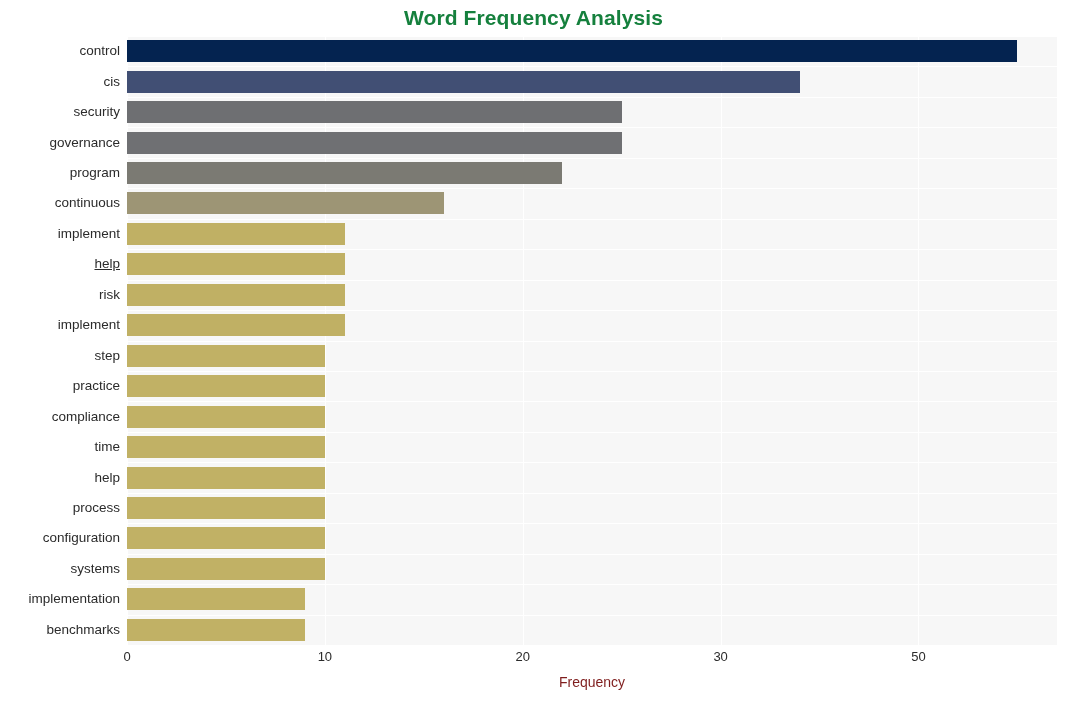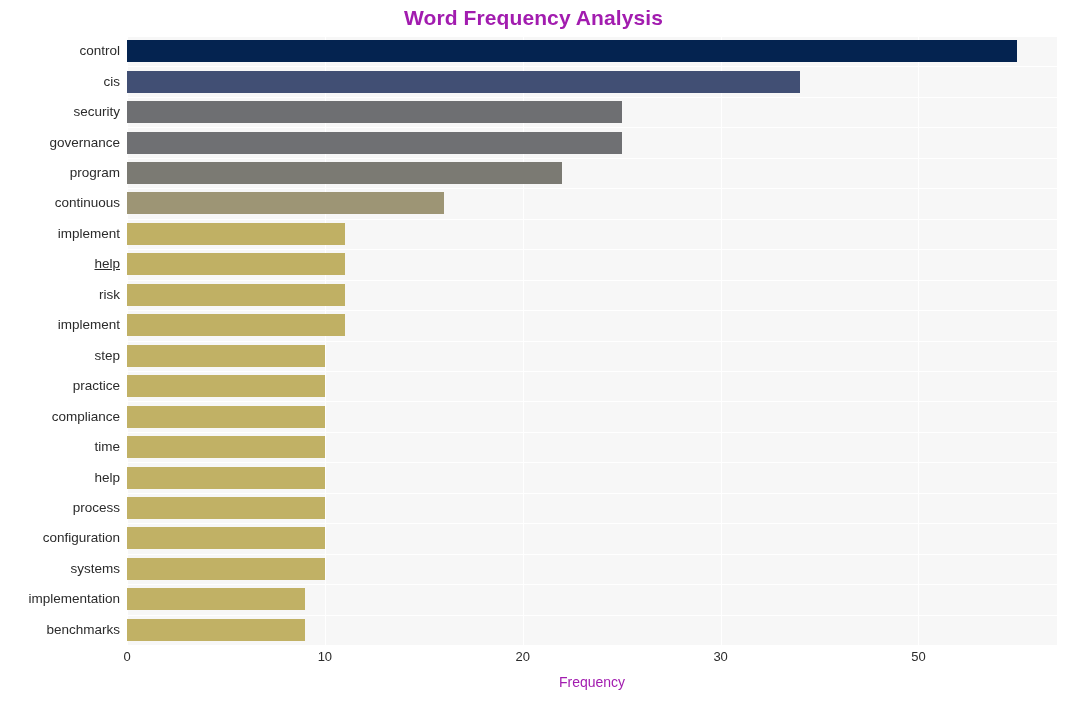--- a/index.html
+++ b/index.html
@@ -23,21 +23,21 @@
   }
 
   #chart-title {
     position: absolute;
     left: 0;
     top: 6px;
     width: 1067px;
     text-align: center;
     font-size: 21px;
     font-weight: bold;
-    color: #a21caf;
+    color: #15803d;
     letter-spacing: 0.1px;
   }
 
   
   #plot-area {
     position: absolute;
     left: 127px;
     top: 36px;
     width: 930px;
     height: 609px;
@@ -96,21 +96,21 @@
     white-space: nowrap;
   }
 
   #xlabel {
     position: absolute;
     left: 127px;
     top: 674px;
     width: 930px;
     text-align: center;
     font-size: 14px;
-    color: #a21caf;
+    color: #7f1d1d;
   }
 </style>
 </head>
 <body>
 
 <div id="figure">
 
   <div id="chart-title">Word Frequency Analysis</div>
 
   <div id="ytick-layer">

